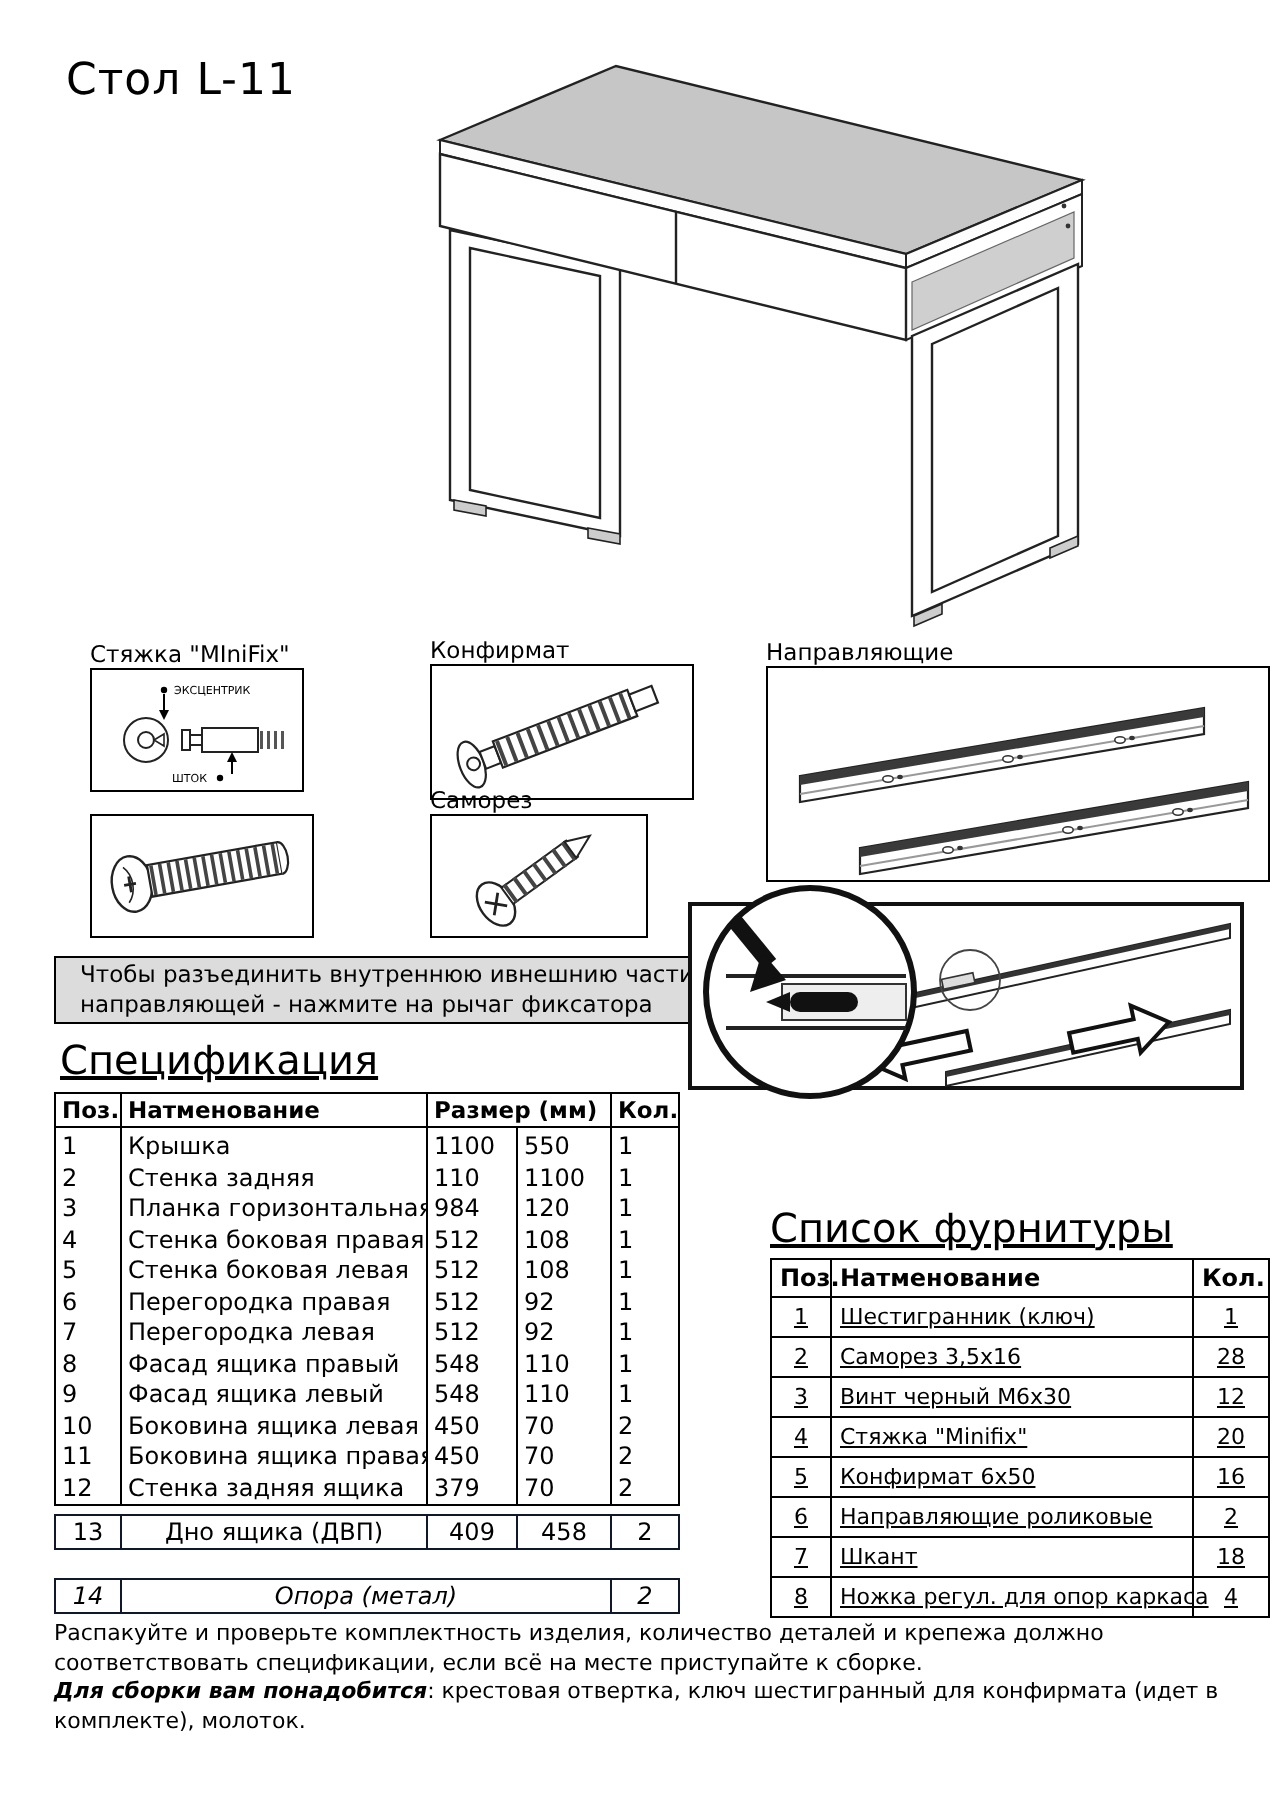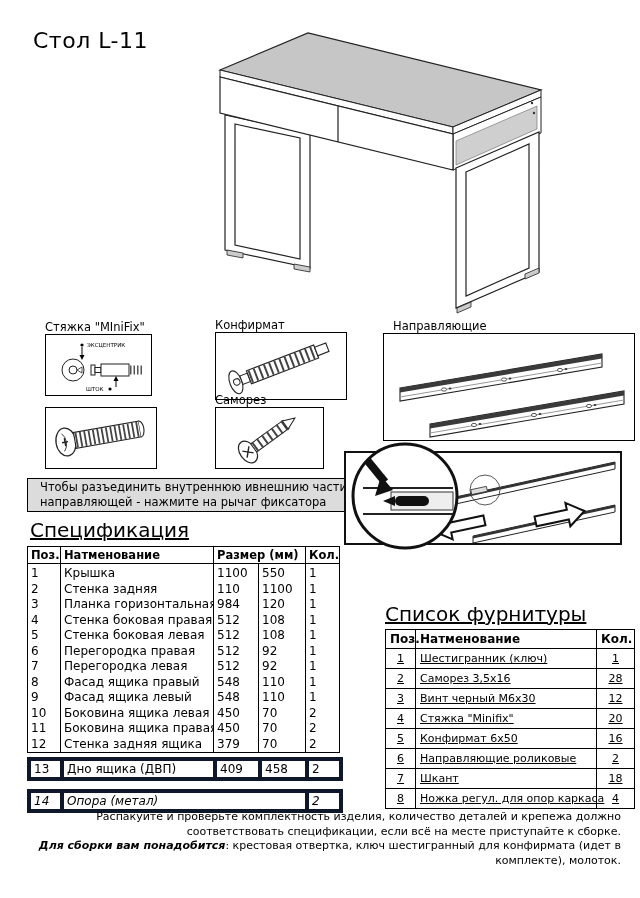--- a/index.html
+++ b/index.html
@@ -11,21 +11,21 @@
   .hw-box{border:1px solid #000;background:#fff;}
   .note-box{background:#dcdcdc;border:1px solid #000;font-size:11.5px;line-height:15px;padding:1px 4px;}
   .section-heading{font-size:20px;text-decoration:underline;}
   table{border-collapse:collapse;table-layout:fixed;}
   .spec-table{font-size:12px;}
   .spec-table th{border:1px solid #000;font-weight:bold;text-align:left;padding:1px 3px;font-size:11.5px;}
   .spec-table tbody td{border-left:1px solid #000;border-right:1px solid #000;padding:0 3px;height:15.5px;line-height:15.5px;white-space:nowrap;overflow:hidden;}
   .spec-table tbody tr:first-child td{border-top:1px solid #000;padding-top:2px;}
   .spec-table tbody tr:last-child td{border-bottom:1px solid #000;}
   .mini-table{font-size:12px;}
-  .mini-table td{border:4px solid #0f172a;padding:1px 3px;white-space:nowrap;}
+  .mini-table td{border:1px solid #0f172a;padding:1px 3px;white-space:nowrap;text-align:center;}
   .furn-table{font-size:11px;}
   .furn-table th{border:1px solid #000;font-weight:bold;text-align:left;padding:2px 4px;font-size:12px;}
   .furn-table td{border:1px solid #000;padding:3px 4px;white-space:nowrap;}
   .furn-table td span{text-decoration:underline;}
   .c{text-align:center;}
   .footer-text{font-size:11px;line-height:14.5px;}
   .footer-text b{font-style:italic;}
 </style>
 </head>
 <body>
@@ -86,21 +86,21 @@
         <ellipse cx="2" cy="0" rx="6" ry="12" fill="#fff" stroke="#222" stroke-width="1.1"></ellipse>
         <circle cx="3" cy="0" r="3.2" fill="#fff" stroke="#222" stroke-width="1"></circle>
         <rect x="8" y="-4.5" width="8" height="9" fill="#fff" stroke="#222" stroke-width="1"></rect>
         <rect x="16" y="-7" width="72" height="14" fill="#fff" stroke="#222" stroke-width="1.1"></rect>
         <line x1="17" y1="0" x2="87" y2="0" stroke="#444" stroke-width="13" stroke-dasharray="2 3.5"></line>
         <rect x="88" y="-4.5" width="12" height="9" fill="#fff" stroke="#222" stroke-width="1.1"></rect>
       </g>
     </svg>
   </div>
 
-  <div class="abs hw-caption" style="left:393px;top:319px;">Направляющие</div>
+  <div class="abs hw-caption" style="left:383px;top:319px;">Направляющие</div>
   <div class="abs hw-box" style="left:383px;top:333px;width:250px;height:106px;">
     <svg width="250" height="106" viewBox="0 0 250 106">
 
       <polygon points="16,54 218,20 218,33 16,67" fill="#fff" stroke="#222" stroke-width="1.1"></polygon>
       <polygon points="16,54 218,20 218,24.5 16,58.5" fill="#3a3a3a"></polygon>
       <line x1="16" y1="63" x2="218" y2="29" stroke="#999" stroke-width="1"></line>
       <ellipse cx="60" cy="55.5" rx="2.6" ry="1.6" fill="#fff" stroke="#333" stroke-width="0.8"></ellipse>
       <ellipse cx="66" cy="54.5" rx="1.4" ry="1.1" fill="#333"></ellipse>
       <ellipse cx="120" cy="45.5" rx="2.6" ry="1.6" fill="#fff" stroke="#333" stroke-width="0.8"></ellipse>
       <ellipse cx="126" cy="44.5" rx="1.4" ry="1.1" fill="#333"></ellipse>
@@ -374,18 +374,18 @@
           <td class="c"><span>18</span></td>
         </tr>
       <tr>
           <td class="c"><span>8</span></td>
           <td><span>Ножка регул. для опор каркаса</span></td>
           <td class="c"><span>4</span></td>
         </tr>
     </tbody>
   </table>
 
-  <div class="abs footer-text" style="left:27px;top:810px;width:594px;text-align:right;">
+  <div class="abs footer-text" style="left:27px;top:810px;width:594px;">
     <span>Распакуйте и проверьте комплектность изделия, количество деталей и крепежа должно соответствовать спецификации, если всё на месте приступайте к сборке.</span><br>
     <b>Для сборки вам понадобится</b><span>: крестовая отвертка, ключ шестигранный для конфирмата (идет в комплекте), молоток.</span>
   </div>
 
 </div>
 
 </body></html>

